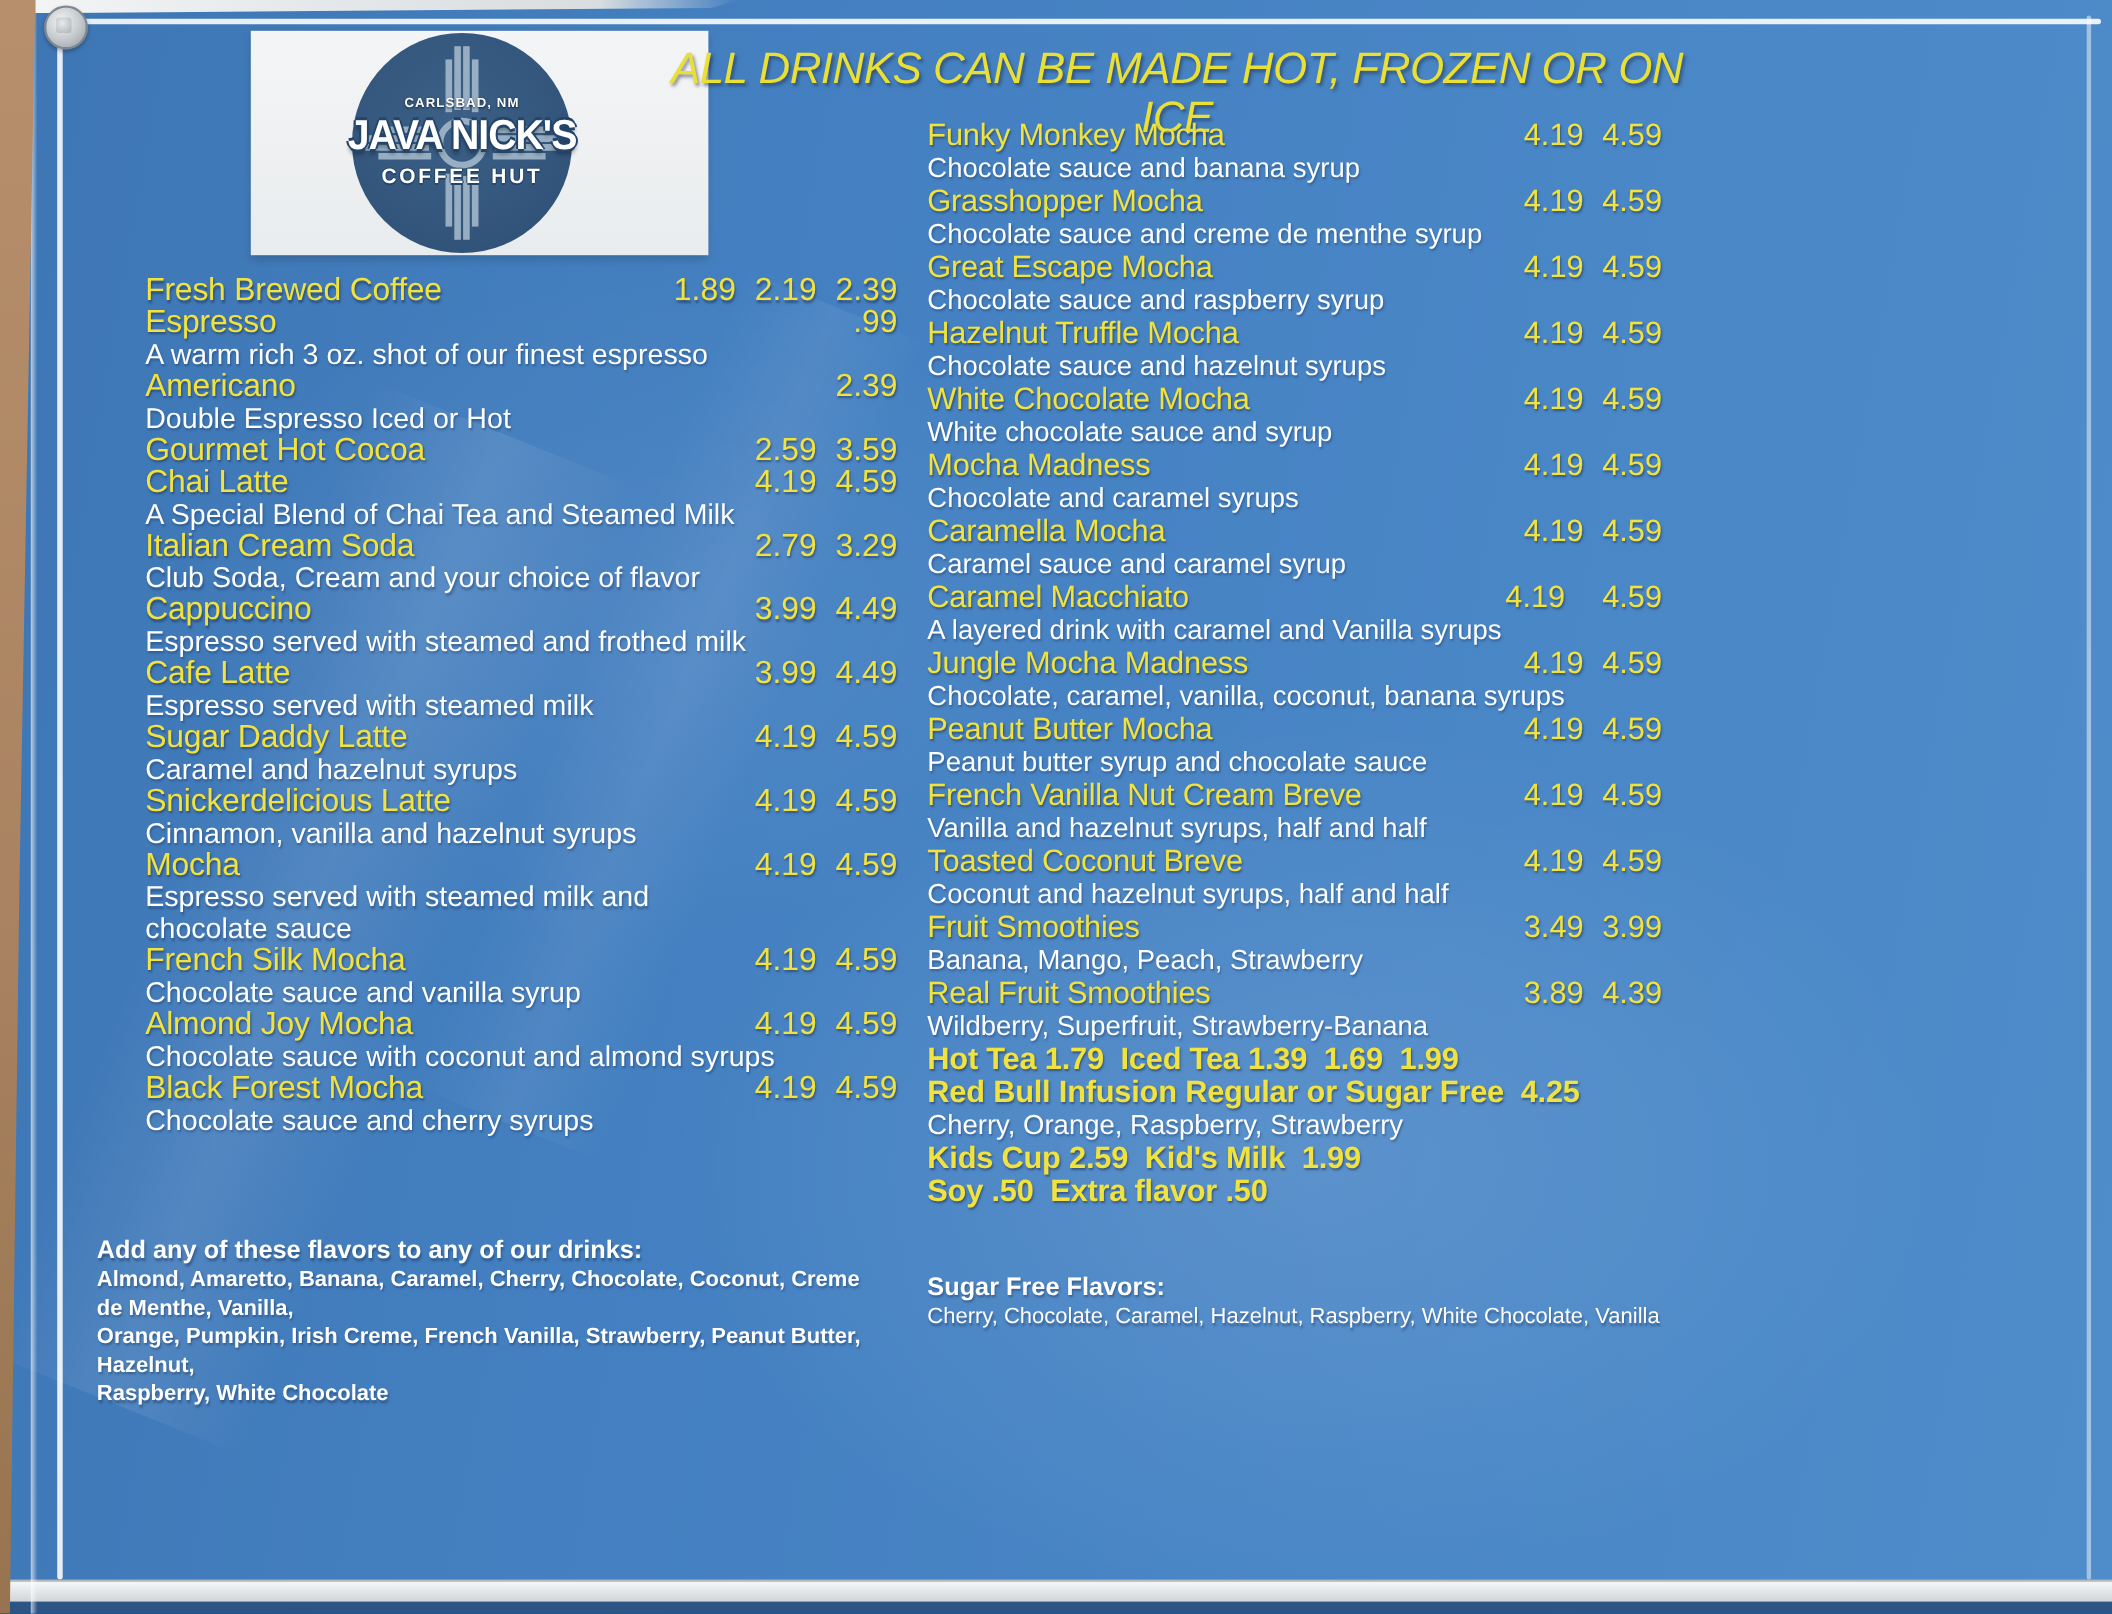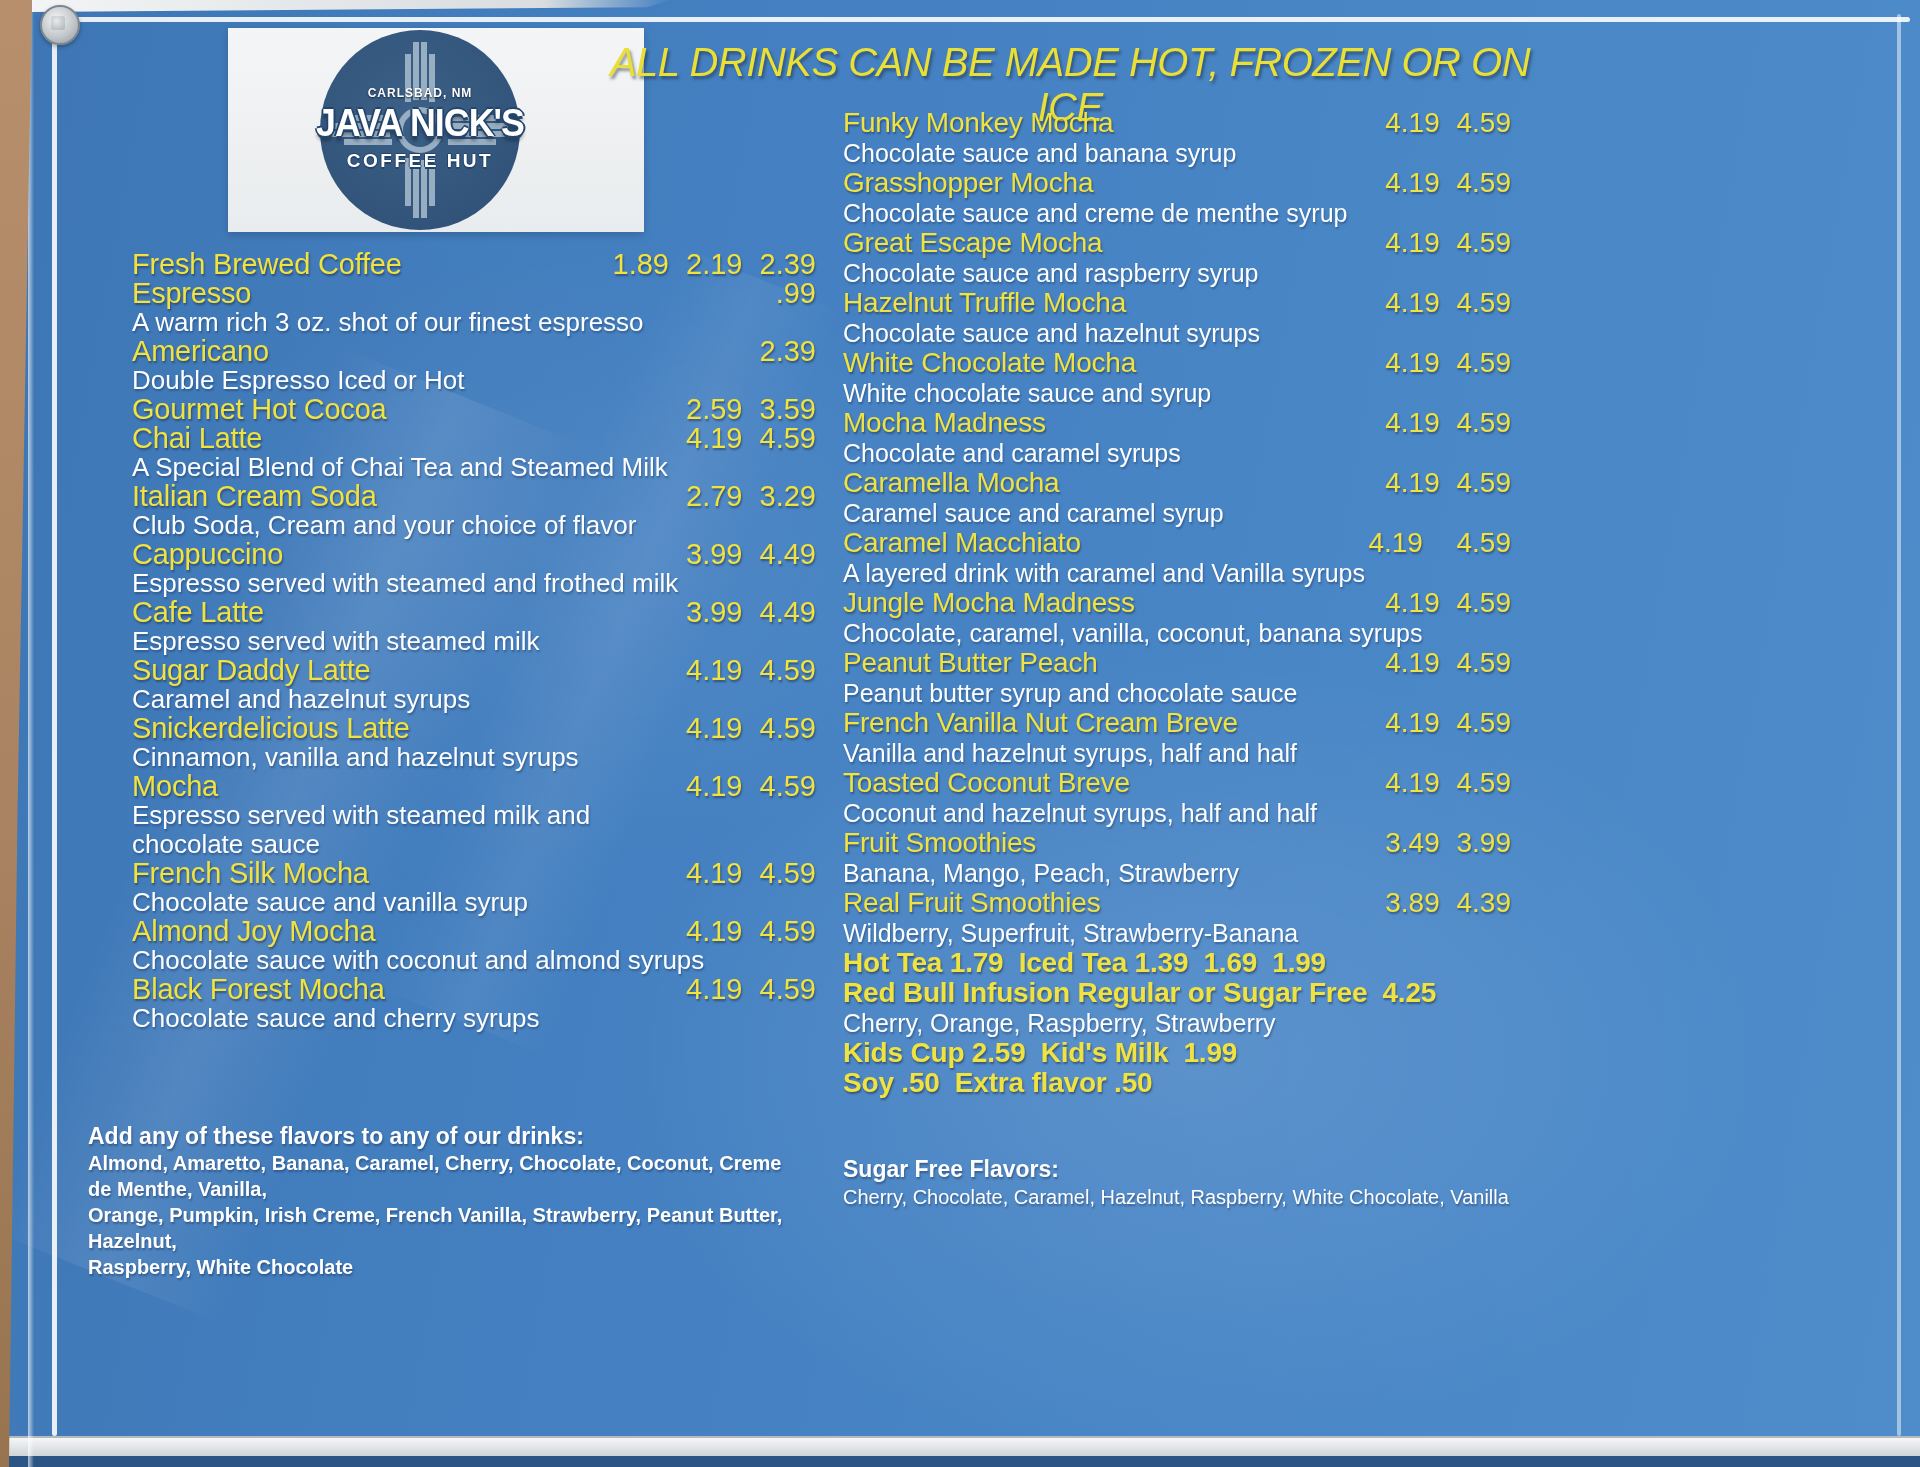--- a/index.html
+++ b/index.html
@@ -247,21 +247,21 @@
           <span class="item-name">Caramel Macchiato</span>
           <span class="item-prices">4.19  4.59</span>
         </div>
         <div class="item-desc">A layered drink with caramel and Vanilla syrups</div>
         <div class="menu-row">
           <span class="item-name">Jungle Mocha Madness</span>
           <span class="item-prices">4.19 4.59</span>
         </div>
         <div class="item-desc">Chocolate, caramel, vanilla, coconut, banana syrups</div>
         <div class="menu-row">
-          <span class="item-name">Peanut Butter Peach</span>
+          <span class="item-name">Peanut Butter Mocha</span>
           <span class="item-prices">4.19 4.59</span>
         </div>
         <div class="item-desc">Peanut butter syrup and chocolate sauce</div>
         <div class="menu-row">
           <span class="item-name">French Vanilla Nut Cream Breve</span>
           <span class="item-prices">4.19 4.59</span>
         </div>
         <div class="item-desc">Vanilla and hazelnut syrups, half and half</div>
         <div class="menu-row">
           <span class="item-name">Toasted Coconut Breve</span>

